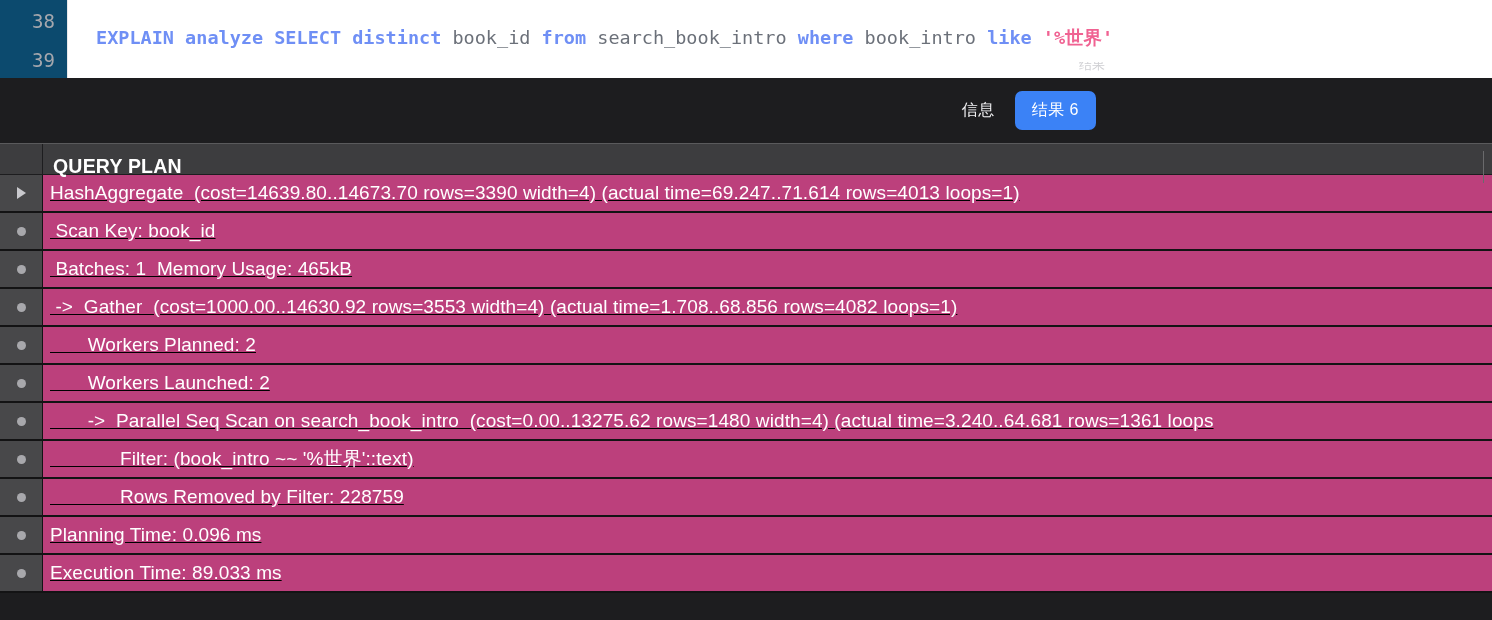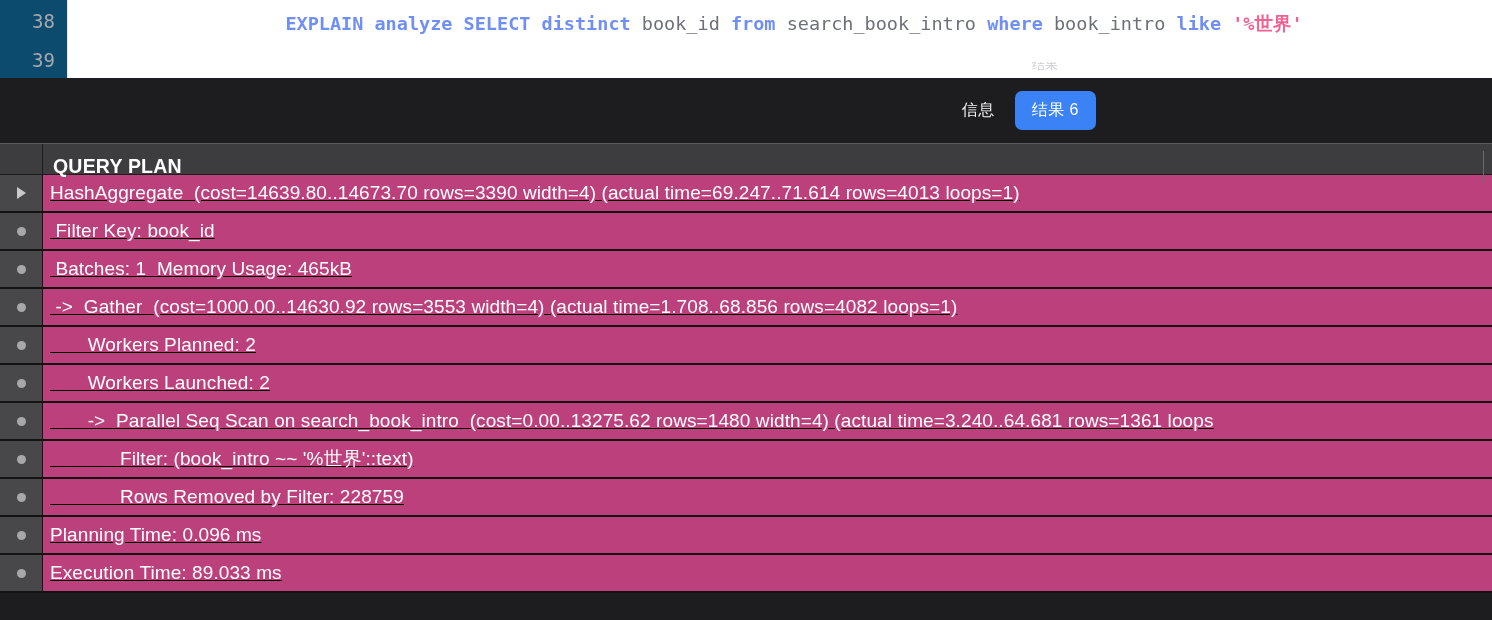--- a/index.html
+++ b/index.html
@@ -30,21 +30,21 @@
   }
   .gutter .ln {
     height: 39px;
     line-height: 39px;
     text-align: right;
     padding-right: 12px;
     color: #a5a7ad;
     font-family: "DejaVu Sans Mono", monospace;
     font-size: 19px;
   }
-  .code-area { flex: 1 1 auto; padding-top: 4px; position: relative; text-align: center; }
+  .code-area { flex: 1 1 auto; padding-top: 18px; position: relative; }
   .code-line {
     height: 39px;
     line-height: 39px;
     font-family: "DejaVu Sans Mono", monospace;
     font-size: 18.5px;
     white-space: pre;
     padding-left: 28px;
   }
   .k { color: #6f8ff5; font-weight: bold; }
   .id { color: #6b7079; }
@@ -70,21 +70,21 @@
     cursor: default;
   }
   .tab.active {
     background: #3b82f6;
     color: #ffffff;
     font-weight: 500;
     padding: 9px 17px;
   }
   .ghost-strip {
     position: absolute;
-    top: -16px; left: 1032px;
+    top: -16px; left: 1079px;
     width: 120px; height: 16px;
     background: #ffffff;
     overflow: hidden;
   }
   .ghost-strip span {
     display: block;
     font-size: 13px;
     color: #cfcfd3;
     margin-top: -6px;
     white-space: nowrap;
@@ -196,21 +196,21 @@
         <div class="row">
           <div class="row-gutter">
             <div class="marker-tri"></div>
           </div>
           <div class="row-cell">HashAggregate  (cost=14639.80..14673.70 rows=3390 width=4) (actual time=69.247..71.614 rows=4013 loops=1)</div>
         </div>
         <div class="row">
           <div class="row-gutter">
             <div class="marker-dot"></div>
           </div>
-          <div class="row-cell"> Filter Key: book_id</div>
+          <div class="row-cell"> Scan Key: book_id</div>
         </div>
         <div class="row">
           <div class="row-gutter">
             <div class="marker-dot"></div>
           </div>
           <div class="row-cell"> Batches: 1  Memory Usage: 465kB</div>
         </div>
         <div class="row">
           <div class="row-gutter">
             <div class="marker-dot"></div>

